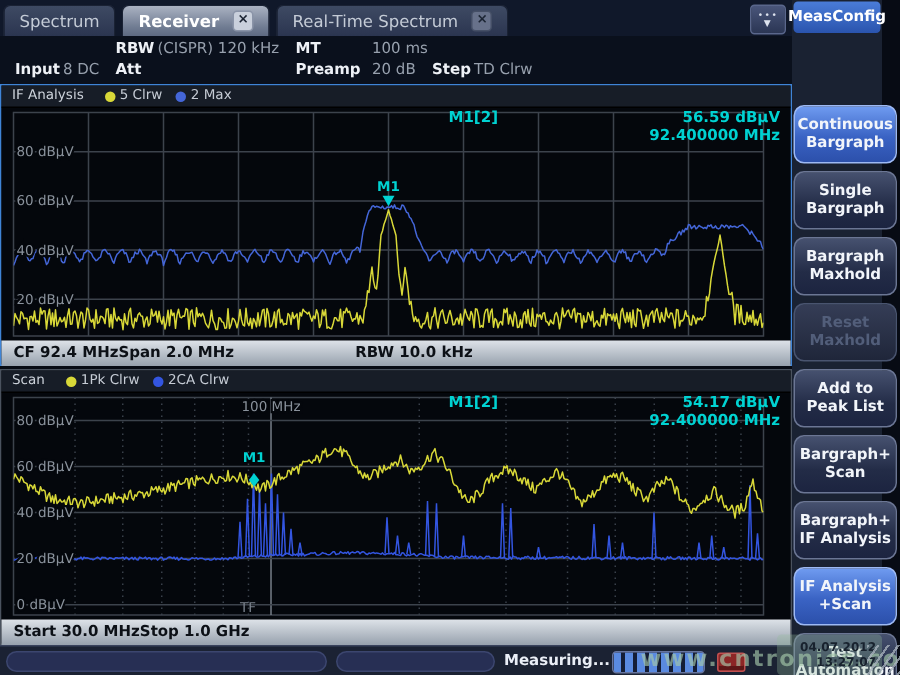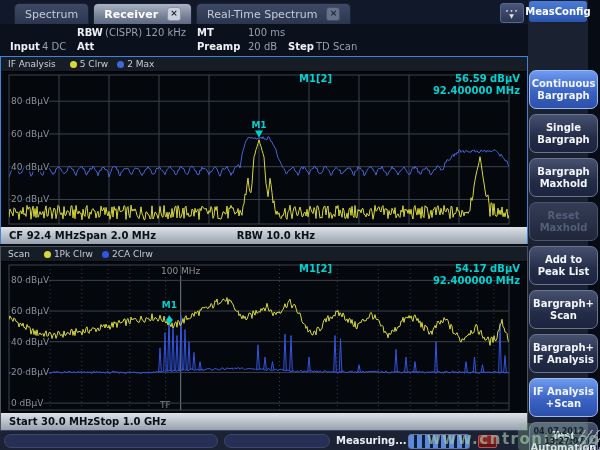--- a/index.html
+++ b/index.html
@@ -1,21 +1,21 @@
 <!DOCTYPE html>
 <html><head>
 <meta charset="utf-8">
 <style>
   html,body{margin:0;padding:0;background:#000;}
   #app{position:relative;width:600px;height:450px;background:#070b14;overflow:hidden;
        font-family:"DejaVu Sans","Liberation Sans",sans-serif;color:#d6dbe4;}
   
   .tabbar{position:absolute;left:0;top:0;width:528px;height:24px;background:#10182a;
           border-bottom:1px solid #060a12;display:flex;align-items:flex-end;}
-  .tabs{display:flex;align-items:flex-end;flex:1;padding-left:14px;}
+  .tabs{display:flex;align-items:flex-end;flex:1;padding-left:2px;}
   .tab{height:20px;display:flex;align-items:center;padding:0 10px;margin-right:4px;
        border-radius:5px 5px 0 0;border:1px solid #1a2234;border-bottom:none;
        background:linear-gradient(#3e4a63,#2b3550);font-size:11px;color:#c4cbd6;cursor:default;}
   .tab.active{background:linear-gradient(#aab2c2,#707c92 70%,#5e6a82);color:#fff;font-weight:bold;}
   .tab-close{display:inline-block;width:12px;height:12px;margin-left:9px;border-radius:3px;
              background:#67718a;border:1px solid #454f66;color:#1b2433;font-size:9px;font-weight:bold;
              line-height:11px;text-align:center;}
   .tab.active .tab-close{background:#c9d0dc;border-color:#8a94a8;}
   .tab-overflow{position:absolute;right:4px;top:3px;width:22px;height:18px;border-radius:3px;
                 background:linear-gradient(#49557a,#2b3654);border:1px solid #5a678c;
@@ -97,27 +97,27 @@
       <span>▼</span>
     </div>
   </div>
 
   <div class="hdr">
       <span class="h-label" style="left: 77px; top: 3px;">RBW</span>
       <span class="h-value" style="left: 105px; top: 3px;">(CISPR) 120 kHz</span>
       <span class="h-label" style="left: 197px; top: 3px;">MT</span>
       <span class="h-value" style="left: 248px; top: 3px;">100 ms</span>
       <span class="h-label" style="left: 10px; top: 17px;">Input</span>
-      <span class="h-value" style="left: 42px; top: 17px;">4 DC</span>
+      <span class="h-value" style="left: 42px; top: 17px;">8 DC</span>
       <span class="h-label" style="left: 77px; top: 17px;">Att</span>
       <span class="h-value" style="left: 153px; top: 17px; margin-top: 35px;">30 dB</span>
       <span class="h-label" style="left: 197px; top: 17px;">Preamp</span>
       <span class="h-value" style="left: 248px; top: 17px;">20 dB</span>
       <span class="h-label" style="left: 288px; top: 17px;">Step</span>
-      <span class="h-value" style="left: 316px; top: 17px;">TD Scan</span>
+      <span class="h-value" style="left: 316px; top: 17px;">TD Clrw</span>
     </div>
 
   <div class="panel selected" id="if-panel">
     <div class="panel-hdr">
       <span class="panel-title">IF Analysis</span>
       <span style="display:flex" id="if-legend">
           <span class="legend-item">
             <span class="legend-dot" style="background: rgb(216, 216, 56);"></span>
             <span>5 Clrw</span>
           </span>

